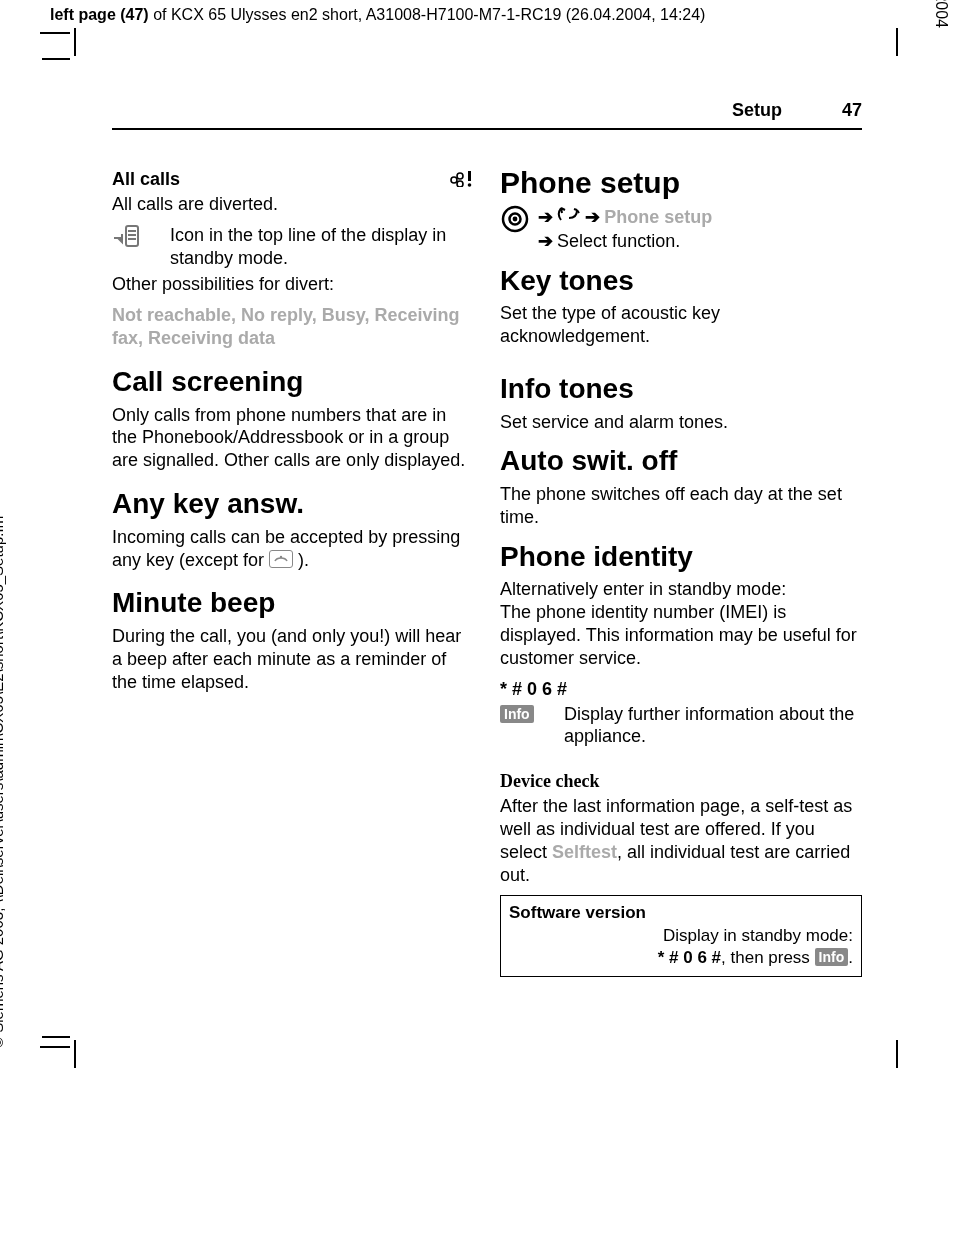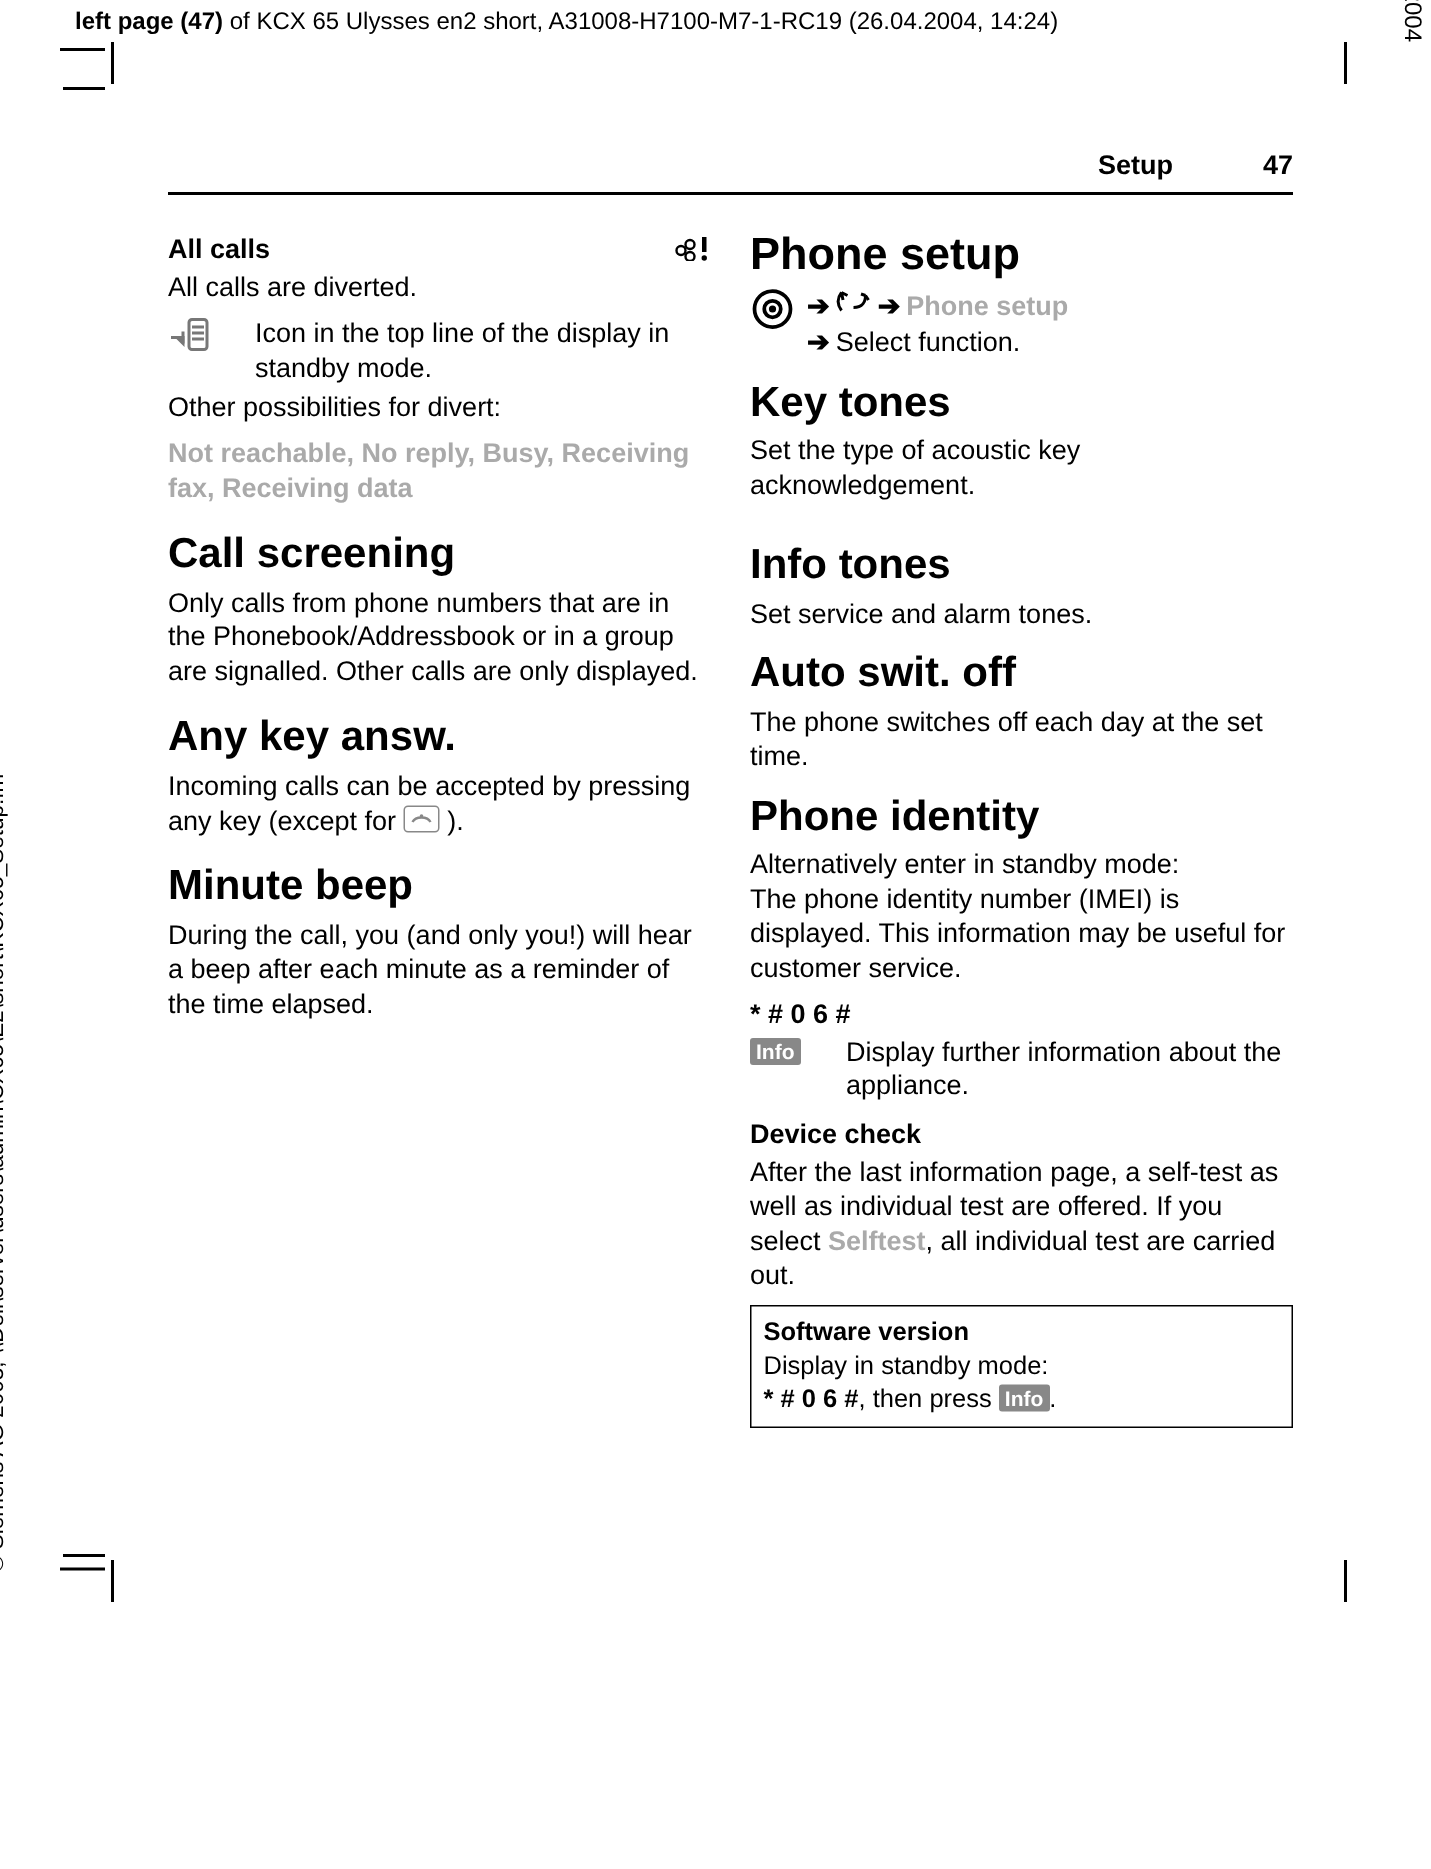--- a/index.html
+++ b/index.html
@@ -75,21 +75,21 @@
   .header-rule {
     position: absolute;
     top: 128px;
     left: 112px;
     right: 92px;
     border-top: 2px solid #000;
   }
   
   .content {
     position: absolute;
-    top: 155px;
+    top: 168px;
     left: 112px;
     right: 92px;
     display: flex;
     gap: 26px;
   }
   .col {
     width: 50%;
     font-size: 18px;
     line-height: 1.27;
   }
@@ -149,21 +149,21 @@
   .sv-box {
     border: 1.5px solid #000;
     padding: 6px 8px 8px 8px;
     margin-top: 8px;
   }
   .sv-box .sv-title {
     font-weight: 700;
     font-size: 17px;
     margin-bottom: 2px;
   }
-  .sv-box .sv-line { font-size: 17px; }
+  .sv-box .sv-line { font-size: 17px; text-align: right; }
   
   .nav-line {
     display: flex;
     align-items: flex-start;
     gap: 8px;
     margin-bottom: 8px;
     font-size: 18px;
   }
   .nav-line .stack { display: flex; flex-direction: column; }
   .nav-line .r1 { display: flex; align-items: center; gap: 4px; }
@@ -314,21 +314,21 @@
       <div class="p">The phone identity number (IMEI) is displayed. This information may be useful for customer service.</div>
       <div class="p" style="font-weight:700; margin-top:0; margin-bottom:2px;">* # 0 6 #</div>
 
       <div class="row-icon" style="gap:20px; margin-top:0;">
         <div class="icon" style="flex:0 0 44px;">
           <span class="badge">Info</span>
         </div>
         <div class="txt">Display further information about the appliance.</div>
       </div>
 
-      <h3 style="margin-top:10px;">Device check</h3>
+      <h3 style="margin-top:22px;font-family:Liberation Serif, serif;">Device check</h3>
       <div class="p">
         <span>After the last information page, a self-test as well as individual test are offered. If you select </span><span class="gray">Selftest</span><span>, all individual test are carried out.</span>
       </div>
 
       <div class="sv-box">
         <div class="sv-title">Software version</div>
         <div class="sv-line">Display in standby mode:</div>
         <div class="sv-line">
           <span style="font-weight:700;">* # 0 6 #</span><span>, then press </span><span class="badge">Info</span><span>.</span>
         </div>

